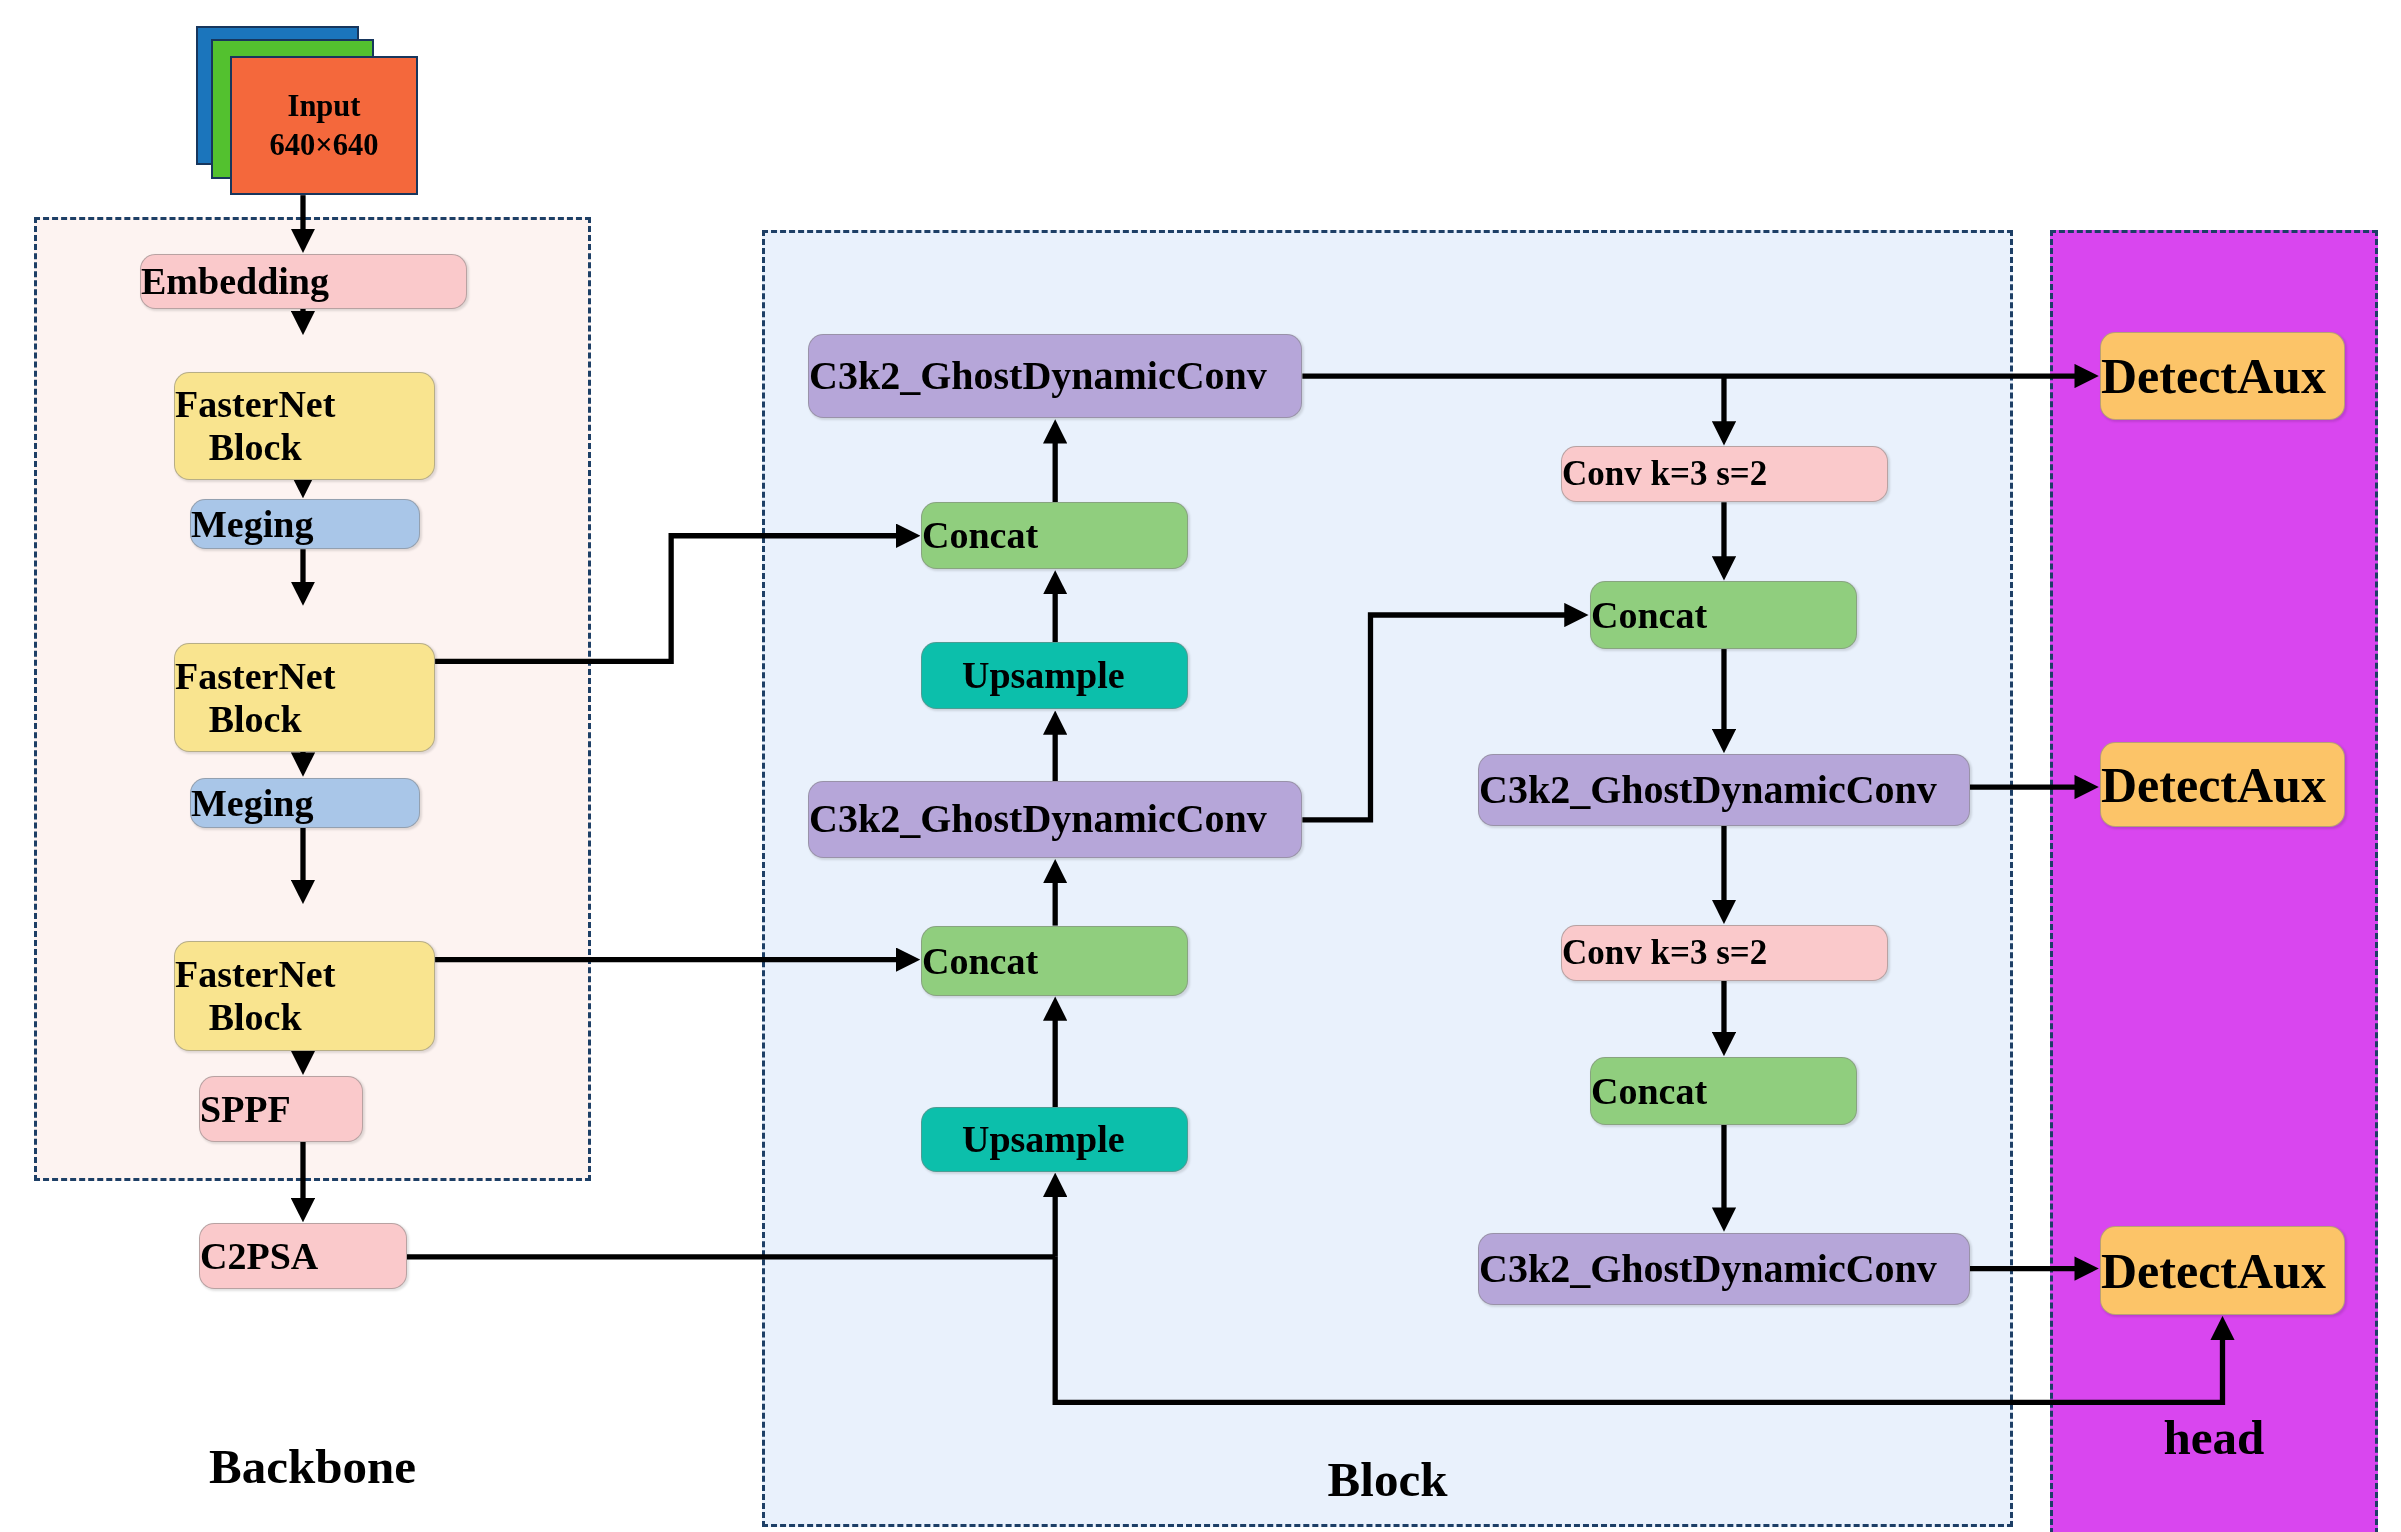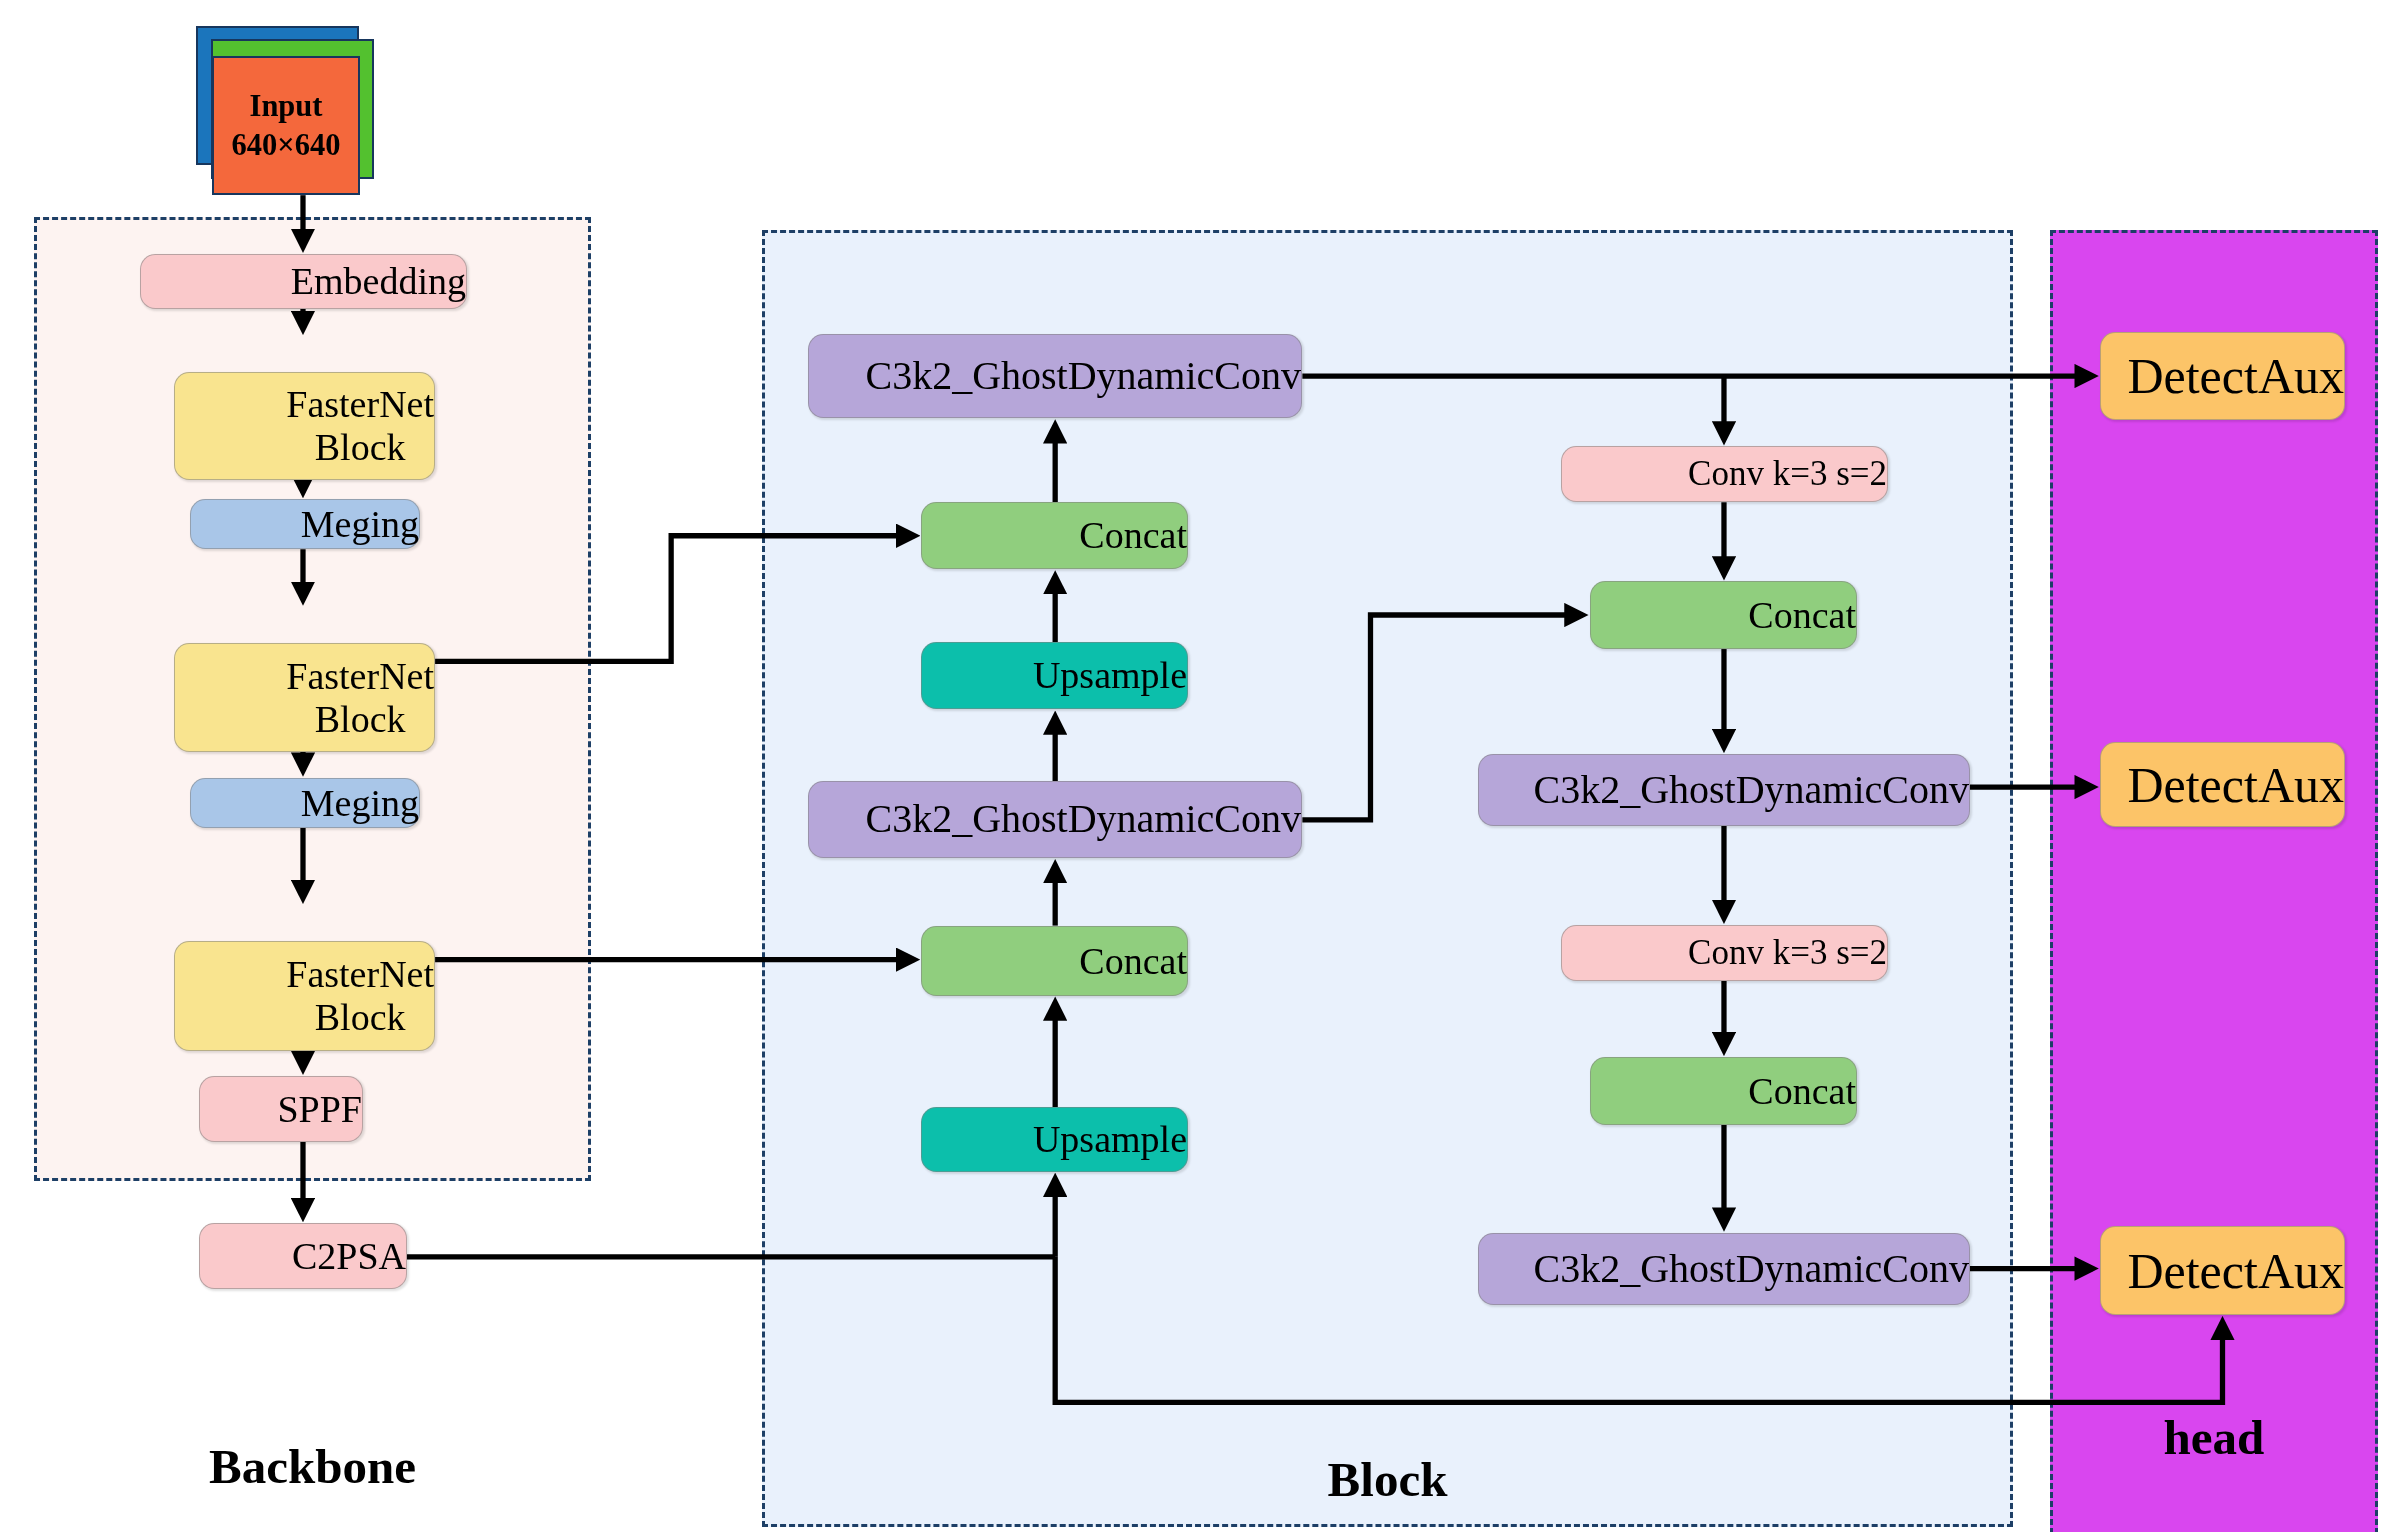--- a/index.html
+++ b/index.html
@@ -33,23 +33,23 @@
   #neck-panel .panel-label{top:1222px;}
   #head-panel .panel-label{top:1180px;}
   
   .node{
     position:absolute;
     box-sizing:border-box;
     border:1.8px solid rgba(130,130,130,.55);
     border-radius:15.3px;
     display:flex;
     align-items:center;
-    justify-content:flex-end;
+    justify-content:flex-start;
     text-align:center;
-    font-weight:400;
+    font-weight:700;
     color:#000;
     line-height:1.12;
     box-shadow:1.2px 1.8px 2.3px rgba(0,0,0,.12);
   }
   .node .box-label{white-space:pre-line;}
   .pink{background:#fac9cb;}
   .yellow{background:#f9e48f;margin-top:36px;}
   .blue{background:#a9c6e8;}
   .purple{background:#b6a6d9;}
   .green{background:#90ce7e;}
@@ -61,21 +61,21 @@
   .fs72{font-size:50px;}
   
   .stack-square{
     position:absolute;
     box-sizing:border-box;
     border:2.9px solid #17365d;
   }
   #input-back{left:196px;top:26.4px;width:163px;height:139px;background:#1b75bc;}
   #input-mid{left:211px;top:39px;width:163px;height:140px;background:#53c12f;}
   #input-front{
-    left:212px;top:56px;width:148px;height:139px;background:#f4683c;
+    left:230px;top:56px;width:188px;height:139px;background:#f4683c;
     display:flex;align-items:center;justify-content:center;text-align:center;
     font-weight:700;font-size:30.5px;color:#000;line-height:1.25;
   }
   #input-front .box-label{white-space:pre-line;}
   
   #edges{position:absolute;left:0;top:0;width:2401px;height:1533px;pointer-events:none;}
   #edges path{stroke:#000;stroke-width:9;fill:none;}
 </style>
 </head>
 <body>

